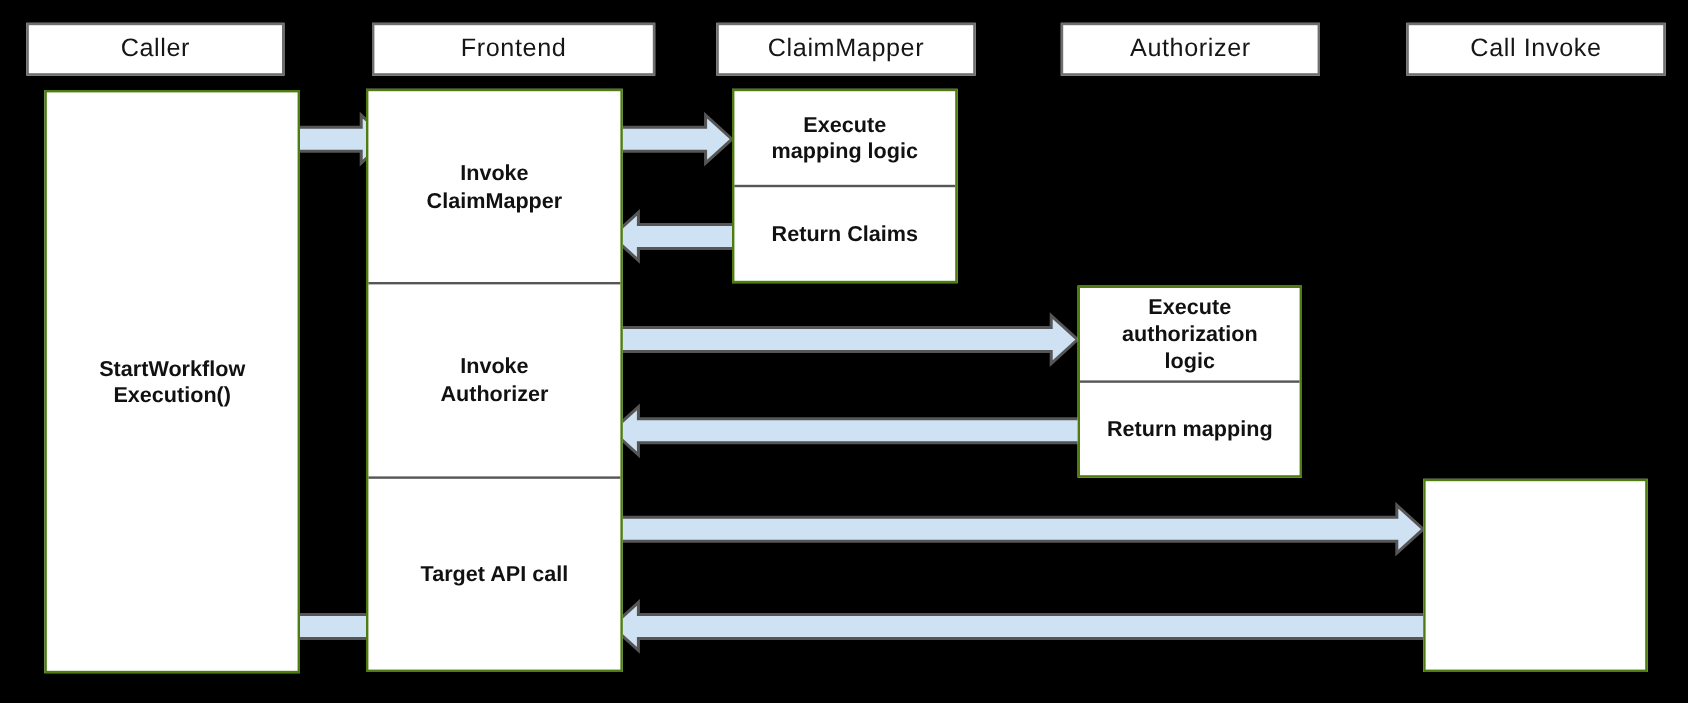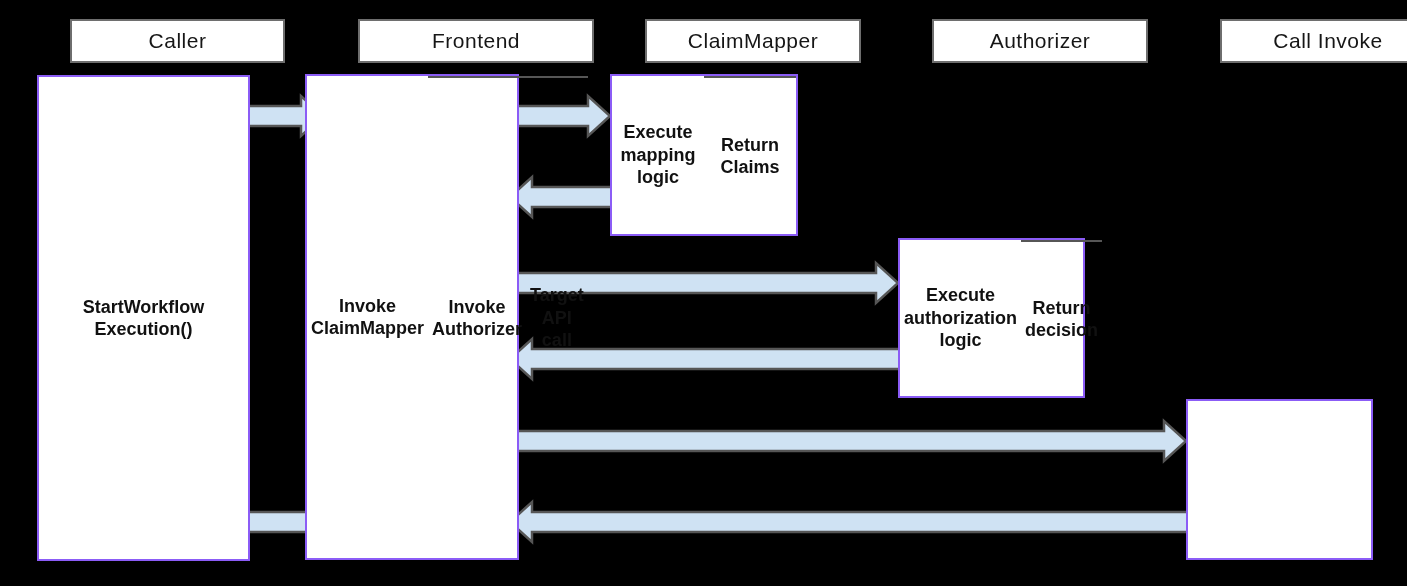--- a/index.html
+++ b/index.html
@@ -5,25 +5,25 @@
   html,body{margin:0;padding:0;background:#000;}
   .stage{
     position:relative;width:1407px;height:586px;background:#000;overflow:hidden;
     font-family:"Liberation Sans",sans-serif;
   }
   .arrows{position:absolute;left:0;top:0;width:1407px;height:586px;}
   .arrows polygon{fill:#cfe2f3;stroke:#565656;stroke-width:2.5;stroke-linejoin:miter;}
   .hdr{
     position:absolute;top:19px;height:44px;background:#fff;border:2px solid #6e6e6e;
     box-sizing:border-box;display:flex;align-items:center;justify-content:center;
-    font-size:21px;font-weight:400;color:#161616;letter-spacing:0.5px;margin-left:48px;
+    font-size:21px;font-weight:400;color:#161616;letter-spacing:0.5px;
   }
   .col{
-    position:absolute;background:#fff;border:2px solid #8b5cf6;box-sizing:border-box;
-    display:flex;
+    position:absolute;background:#fff;border:2px solid #4d7c0f;box-sizing:border-box;
+    display:flex;flex-direction:column;
   }
   .cell{
     flex:1;display:flex;align-items:center;justify-content:center;
     text-align:center;font-size:18px;font-weight:700;color:#111;
     line-height:1.25;white-space:pre-line;padding:4px;
   }
   .cell + .cell{border-top:2px solid #565656;}
 </style>
 </head>
 <body>
@@ -88,20 +88,20 @@
     </div>
   </div>
 
   <div class="col" style="left:898px;top:238px;width:187px;height:160px">
     <div class="cell">
       <span>Execute
 authorization
 logic</span>
     </div>
     <div class="cell">
-      <span>Return decision</span>
+      <span>Return mapping</span>
     </div>
   </div>
 
   <div class="col" style="left:1186px;top:399px;width:187px;height:161px">
   </div>
 
 </div>
 
 </body></html>

